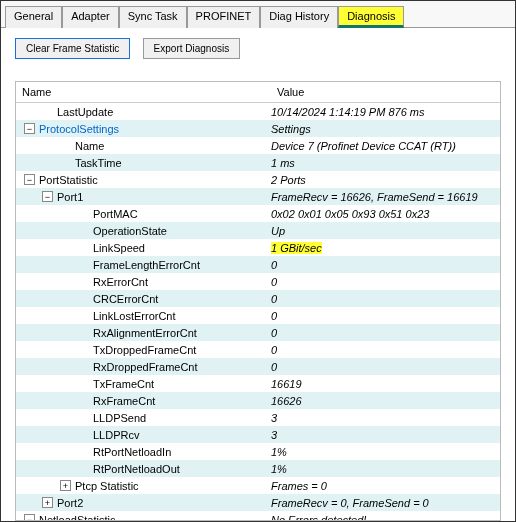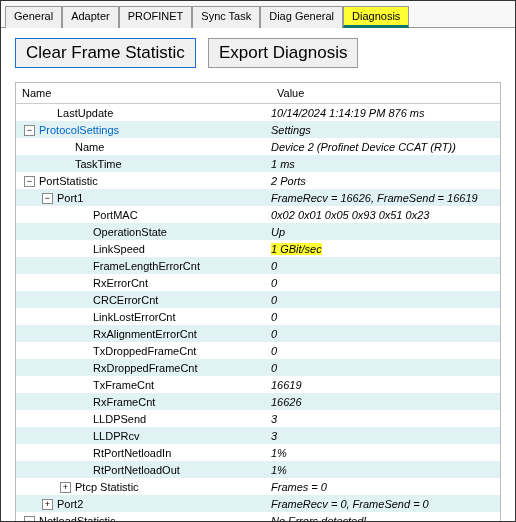--- a/index.html
+++ b/index.html
@@ -38,28 +38,28 @@
   }
   .toolbar {
     padding: 10px 14px;
   }
   .btn {
     display: inline-block;
     padding: 4px 10px;
     border: 1px solid #999;
     background: #f0f0f0;
     cursor: pointer;
-    font-size: 17px;
+    font-size: 10px;
   }
   .btn.primary {
     border: 1px solid #1a6fd6;
     color: #000;
   }
   .tree-wrap {
-    margin: 4px 14px;
+    margin: 12px 14px;
     border: 1px solid #bbb;
     height: 440px;
     overflow: auto;
   }
   .tree-header {
     display: flex;
     border-bottom: 1px solid #ccc;
     background: #fff;
   }
   .tree-header .col {
@@ -69,21 +69,21 @@
   .col-name { width: 255px; padding-left:6px;}
   .col-value { flex: 1; }
   .row {
     display: flex;
     align-items: center;
     height: 17px;
   }
   .row .cell-name {
     width: 255px;
     display: flex;
-    align-items: flex-end;
+    align-items: center;
     white-space: nowrap;
     overflow: hidden;
   }
   .row .cell-value {
     flex: 1;
     padding-left: 0;
     white-space: nowrap;
     overflow: hidden;
     font-style: italic;
   }
@@ -111,23 +111,23 @@
   }
   .hl { background: #ffff33; }
   .indent { display:inline-block; flex-shrink:0; }
 </style>
 </head>
 <body>
 
 <div class="tabbar">
   <div class="tab">General</div>
   <div class="tab">Adapter</div>
+  <div class="tab">Sync Task</div>
   <div class="tab">PROFINET</div>
-  <div class="tab">Sync Task</div>
-  <div class="tab">Diag General</div>
+  <div class="tab">Diag History</div>
   <div class="tab active">Diagnosis</div>
 </div>
 
 <div class="toolbar">
   <span class="btn primary">Clear Frame Statistic</span>
   &nbsp;&nbsp;
   <span class="btn">Export Diagnosis</span>
 </div>
 
 <div class="tree-wrap">
@@ -151,21 +151,21 @@
           <span style="color: rgb(0, 102, 204);">ProtocolSettings</span>
         </div>
         <div class="cell-value"><span>Settings</span></div>
       </div>
       <div class="row">
         <div class="cell-name">
           <span class="indent" style="width: 44px; text-align: left; padding-left: 4px; color: rgb(170, 170, 170); overflow: hidden;"></span>
           <span class="noexp"></span>
           <span>Name</span>
         </div>
-        <div class="cell-value"><span>Device 2 (Profinet Device CCAT (RT))</span></div>
+        <div class="cell-value"><span>Device 7 (Profinet Device CCAT (RT))</span></div>
       </div>
       <div class="row alt">
         <div class="cell-name">
           <span class="indent" style="width: 44px; text-align: left; padding-left: 4px; color: rgb(170, 170, 170); overflow: hidden;"></span>
           <span class="noexp"></span>
           <span>TaskTime</span>
         </div>
         <div class="cell-value"><span>1 ms</span></div>
       </div>
       <div class="row">

